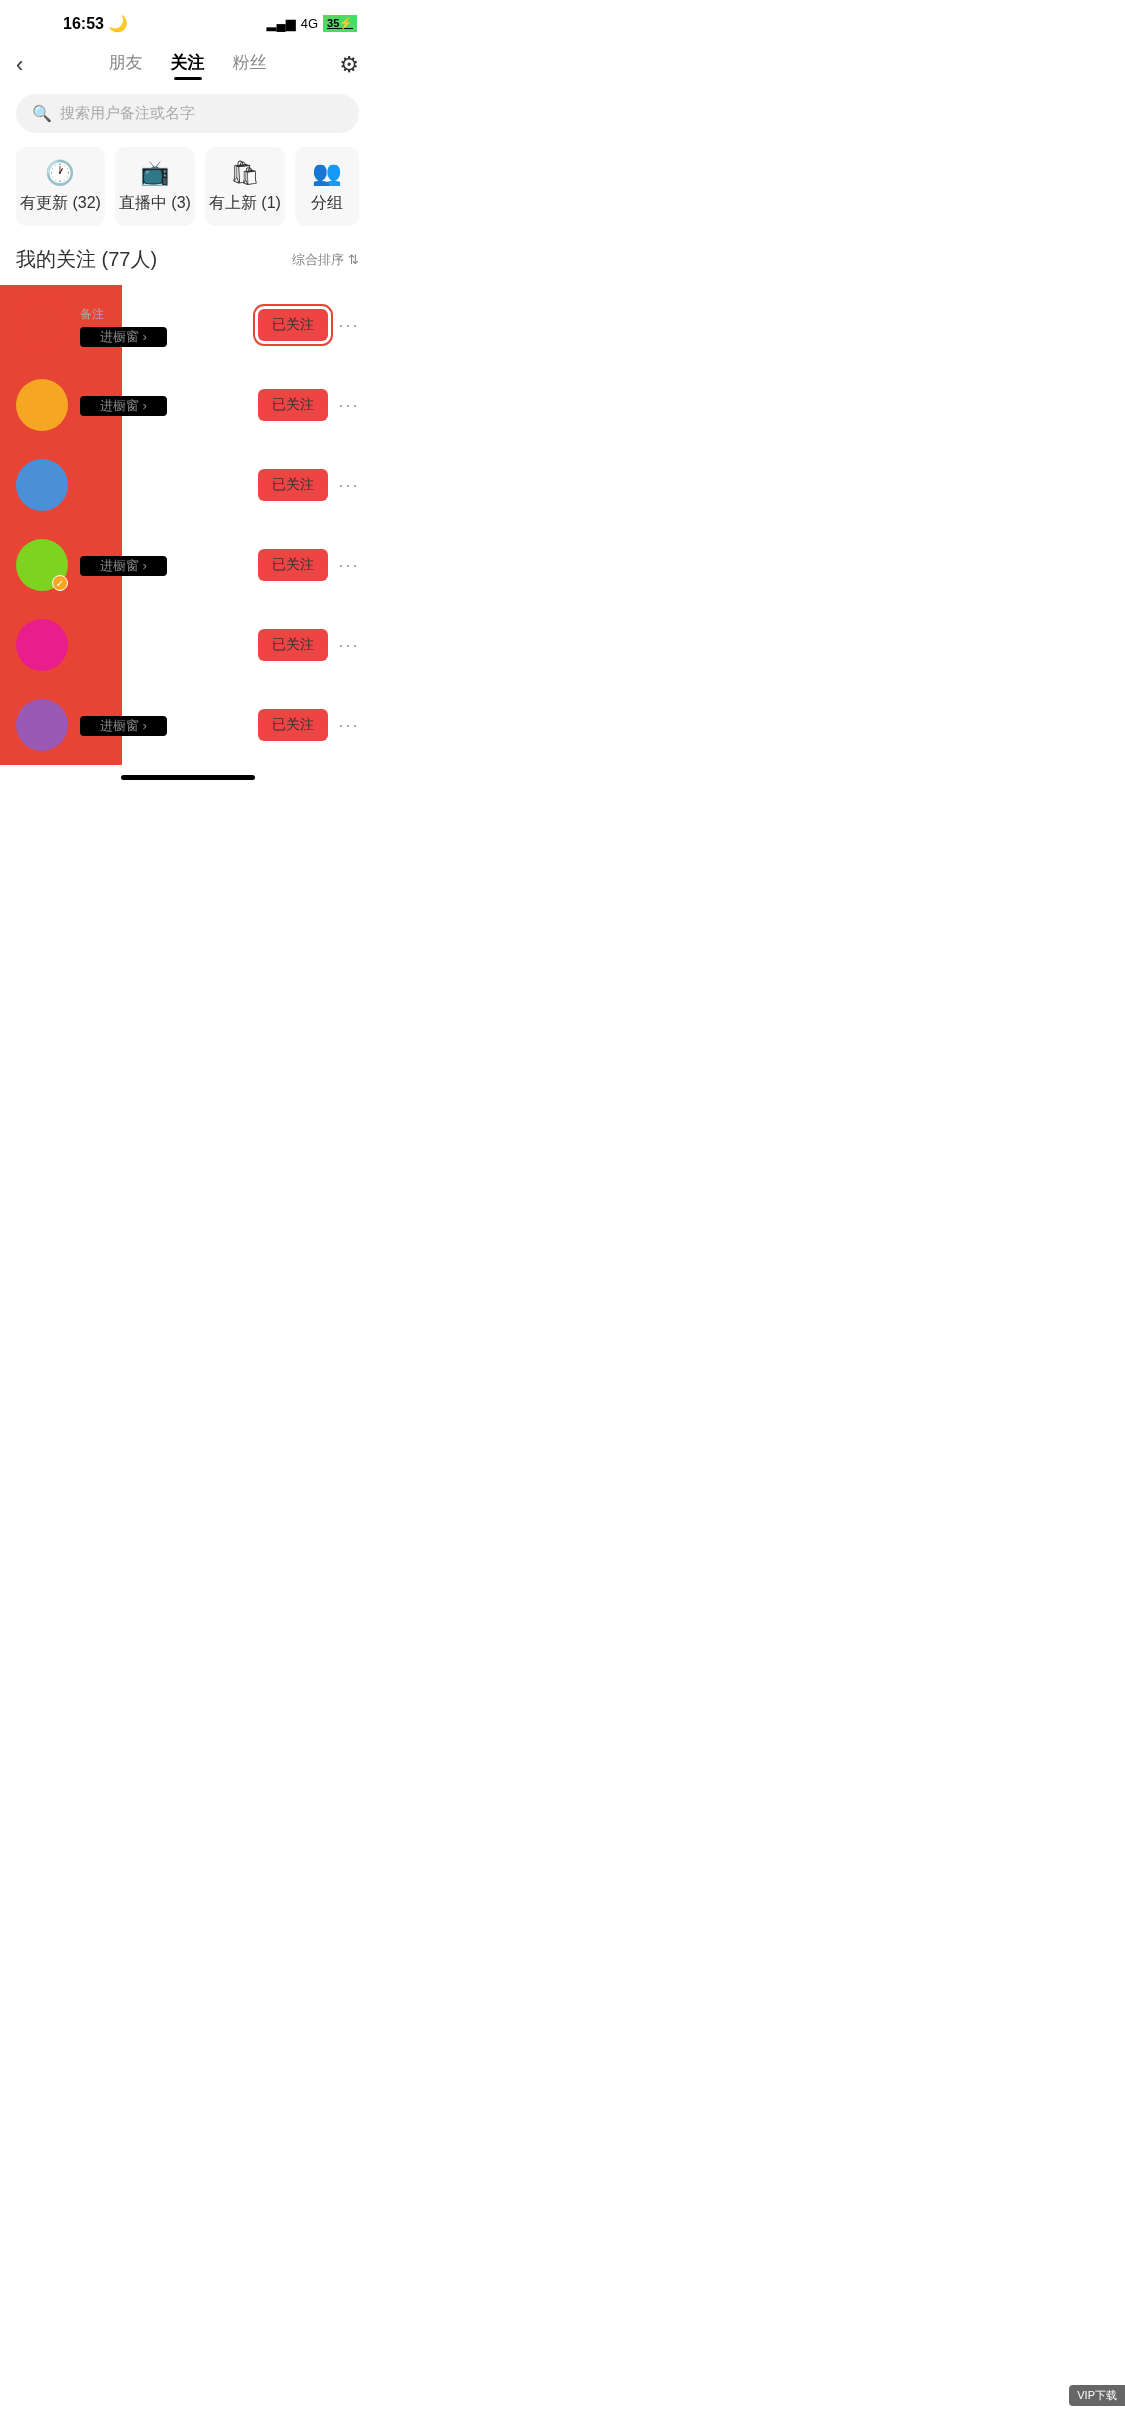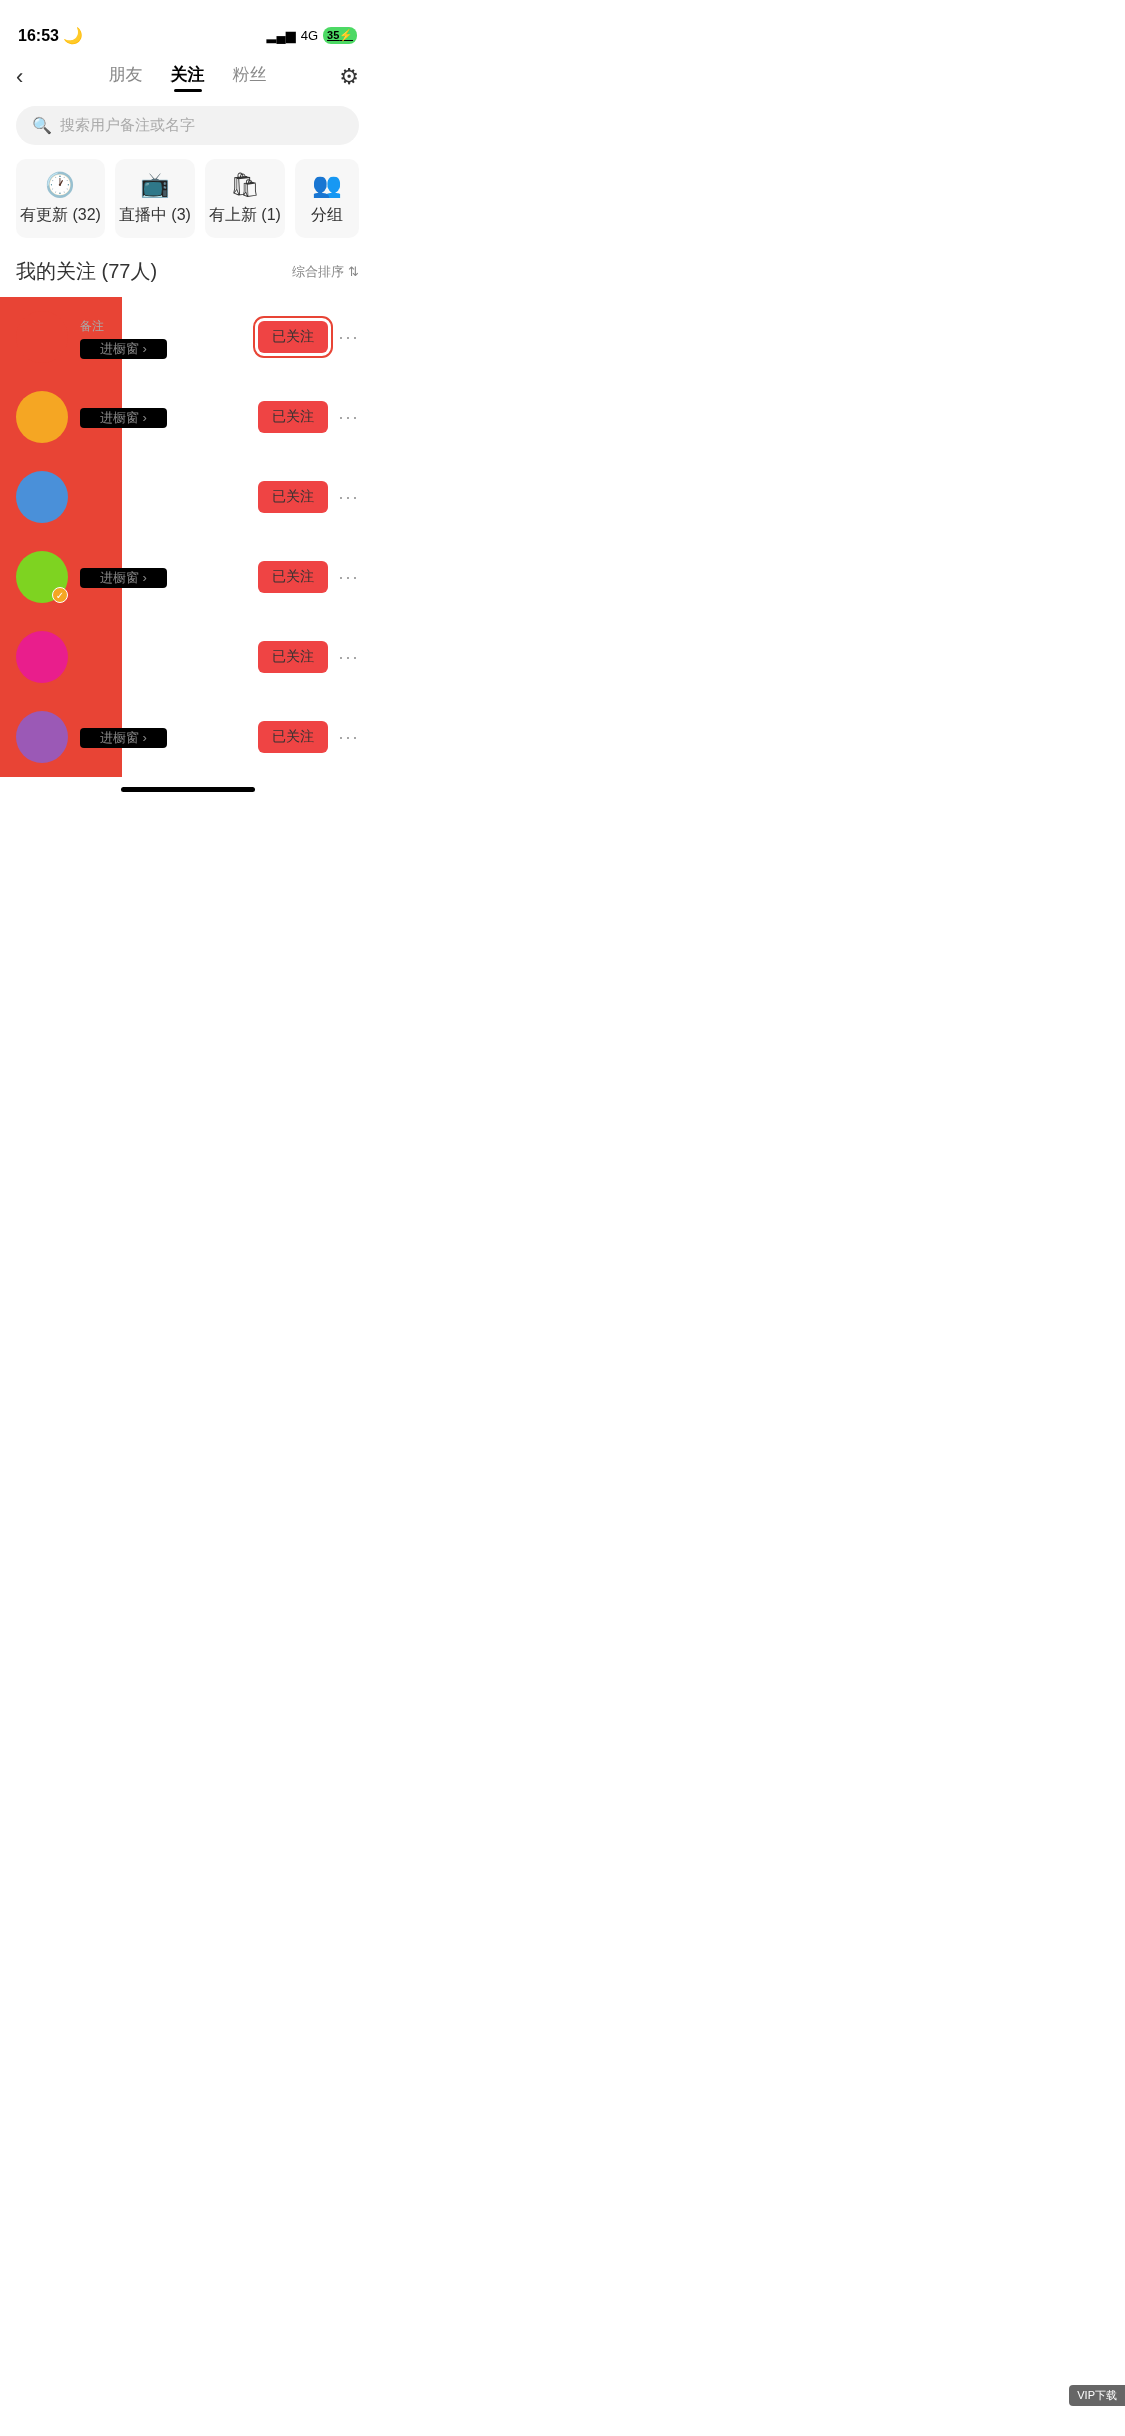--- a/index.html
+++ b/index.html
@@ -10,42 +10,43 @@
       background: #fff;
       font-family: -apple-system, 'PingFang SC', 'Helvetica Neue', sans-serif;
       overflow-x: hidden;
     }
 
     
     .status-bar {
       display: flex;
       justify-content: space-between;
       align-items: center;
-      padding: 26px 18px 8px;
+      padding: 14px 18px 8px;
       background: #fff;
+      margin-left: 45px;
     }
     .status-time {
       font-size: 16px;
       font-weight: 600;
       color: #000;
     }
     .status-icons {
       display: flex;
       align-items: center;
       gap: 5px;
       font-size: 13px;
       color: #000;
     }
     .battery-badge {
       background: #4cd964;
       color: #000;
       font-size: 11px;
       font-weight: 700;
       padding: 2px 4px;
-      border-radius: 8px;
+      border-radius: 0;
       text-decoration: underline;
     }
 
     
     .top-nav {
       display: flex;
       align-items: center;
       justify-content: space-between;
       padding: 10px 16px 12px;
       background: #fff;

